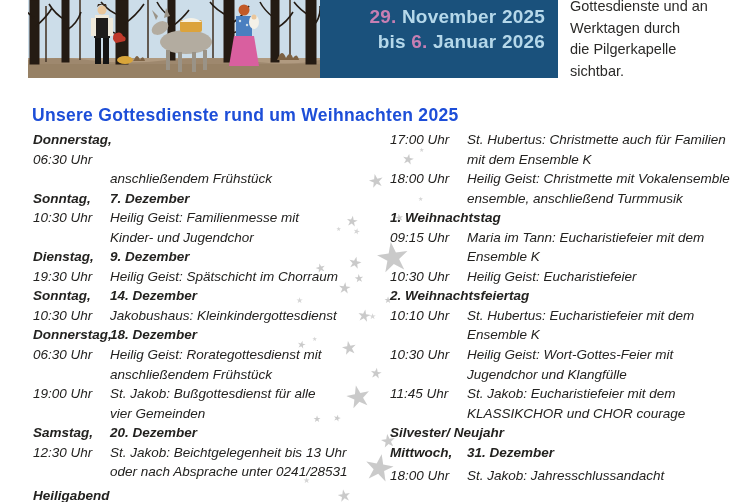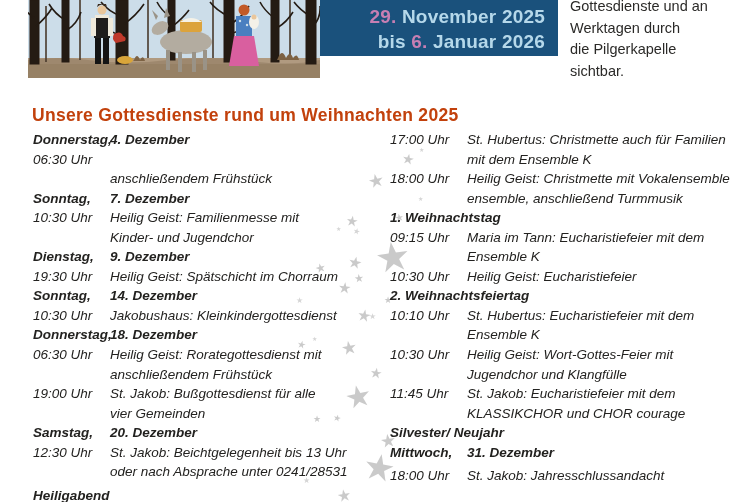--- a/index.html
+++ b/index.html
@@ -7,37 +7,37 @@
     width:753px;height:502px;position:relative;overflow:hidden;
     background:#ffffff;
     font-family:"Liberation Sans","DejaVu Sans",sans-serif;
     color:#232220;
   }
   
   .illustration{
     position:absolute;left:28px;top:0;width:292px;height:78px;overflow:hidden;
   }
   .banner{
-    position:absolute;left:320px;top:0;width:238px;height:56px;
+    position:absolute;left:320px;top:0;width:238px;height:78px;
     background:#1a517c;box-sizing:border-box;
     text-align:right;padding:4px 13px 0 0;
   }
   .banner .bline{
     font-size:19px;font-weight:bold;line-height:25px;color:#b5d8ea;
     letter-spacing:.2px;white-space:nowrap;
   }
   .banner .accent{color:#c77fb3;}
   .sidenote{
     position:absolute;left:570px;top:-4px;width:183px;
     font-size:14.5px;line-height:21.6px;color:#2b2a28;
   }
   
   .page-title{
     position:absolute;left:32px;top:93px;width:700px;
-    font-size:17.5px;font-weight:bold;letter-spacing:.3px;color:#c2410c;
+    font-size:17.5px;font-weight:bold;letter-spacing:.3px;color:#1d4ed8;
   }
   
   .stars{position:absolute;left:0;top:0;width:753px;height:502px;pointer-events:none;}
   .star{
     position:absolute;font-family:"DejaVu Sans",sans-serif;color:#c8c8c8;
     line-height:1;transform-origin:center;
   }
   
   .col{position:absolute;top:130px;font-size:13.5px;line-height:19.55px;}
   .col-left{left:33px;width:350px;}
@@ -170,21 +170,20 @@
     <span class="star" style="left: 333px; top: 414px; font-size: 9px; transform: rotate(14deg); opacity: 0.95;">★</span>
     <span class="star" style="left: 380px; top: 432px; font-size: 18px; transform: rotate(-8deg); opacity: 0.95;">★</span>
     <span class="star" style="left: 363px; top: 450px; font-size: 36px; transform: rotate(10deg); opacity: 0.95;">★</span>
     <span class="star" style="left: 303px; top: 477px; font-size: 8px; transform: rotate(0deg); opacity: 0.75;">★</span>
     <span class="star" style="left: 337px; top: 488px; font-size: 16px; transform: rotate(-10deg); opacity: 0.95;">★</span>
   </div>
 
 <div class="col col-left">
     <div class="srow date">
       <span class="lbl">Donnerstag,</span>
-      <span class="txt">4. Dezember</span>
     </div>
     <div class="srow event">
       <span class="lbl">06:30 Uhr</span>
     </div>
     <div class="srow cont">
       <span class="lbl"></span>
       <span class="txt">anschließendem Frühstück</span>
     </div>
     <div class="srow date">
       <span class="lbl">Sonntag,</span>

